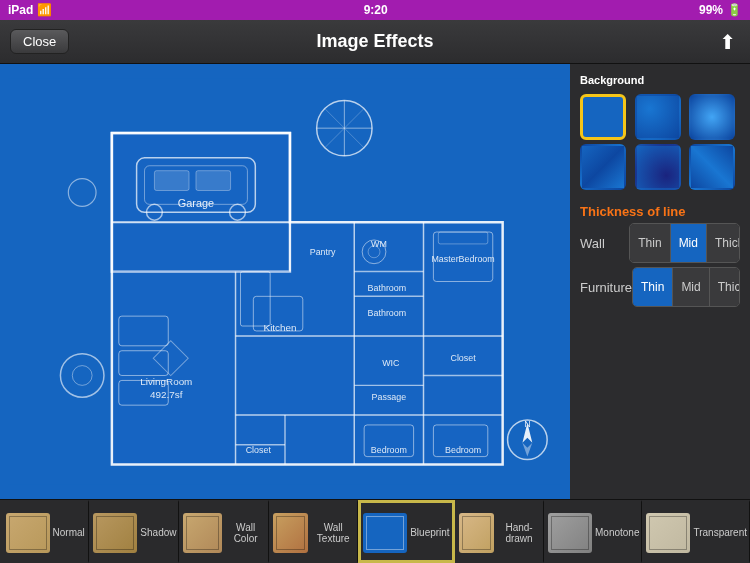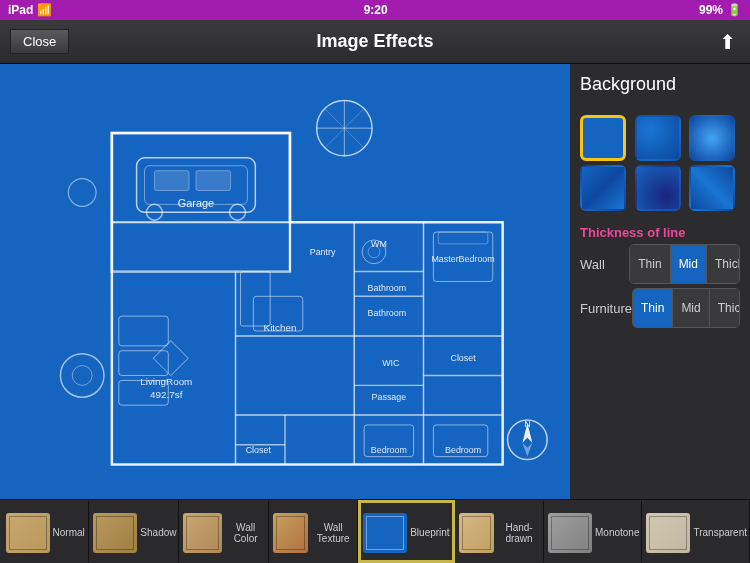--- a/index.html
+++ b/index.html
@@ -36,21 +36,21 @@
       display: flex;
       align-items: center;
       justify-content: center;
       position: relative;
     }
     #close-btn {
       position: absolute;
       left: 10px;
       background: linear-gradient(180deg, #5a5a5c 0%, #3a3a3c 100%);
       border: 1px solid #222;
-      border-radius: 0;
+      border-radius: 6px;
       color: #fff;
       font-size: 13px;
       padding: 4px 12px;
       cursor: pointer;
     }
     #title-text {
       color: #fff;
       font-size: 18px;
       font-weight: 700;
     }
@@ -91,23 +91,23 @@
       width: 180px;
       background: #2c2c2e;
       padding: 10px;
       display: flex;
       flex-direction: column;
       gap: 10px;
     }
 
     #background-label {
       color: #fff;
-      font-size: 18px;
-      font-weight: 400;
-      margin-bottom: 20px;
+      font-size: 11px;
+      font-weight: 700;
+      margin-bottom: 8px;
     }
 
     #bg-swatches {
       display: grid;
       grid-template-columns: repeat(3, 1fr);
       gap: 4px;
     }
 
     .bg-swatch {
       width: 46px;
@@ -120,21 +120,21 @@
       border: 3px solid #f5c518;
     }
     .swatch-plain { background: #1565c0; }
     .swatch-gradient1 { background: radial-gradient(circle at 30% 30%, #1976d2, #0d47a1); }
     .swatch-gradient2 { background: radial-gradient(ellipse at 50% 50%, #42a5f5, #0d47a1); }
     .swatch-gradient3 { background: linear-gradient(135deg, #1565c0 0%, #0d47a1 50%, #1976d2 100%); }
     .swatch-gradient4 { background: radial-gradient(circle at 70% 70%, #1a237e, #1565c0); }
     .swatch-gradient5 { background: linear-gradient(45deg, #0d47a1, #1976d2, #0d47a1); }
 
     #thickness-label {
-      color: #ec4899;
+      color: #f97316;
       font-size: 13px;
       font-weight: 600;
       margin-top: 4px;
     }
 
     .thickness-row {
       display: flex;
       align-items: center;
       justify-content: space-between;
       margin-top: 4px;

